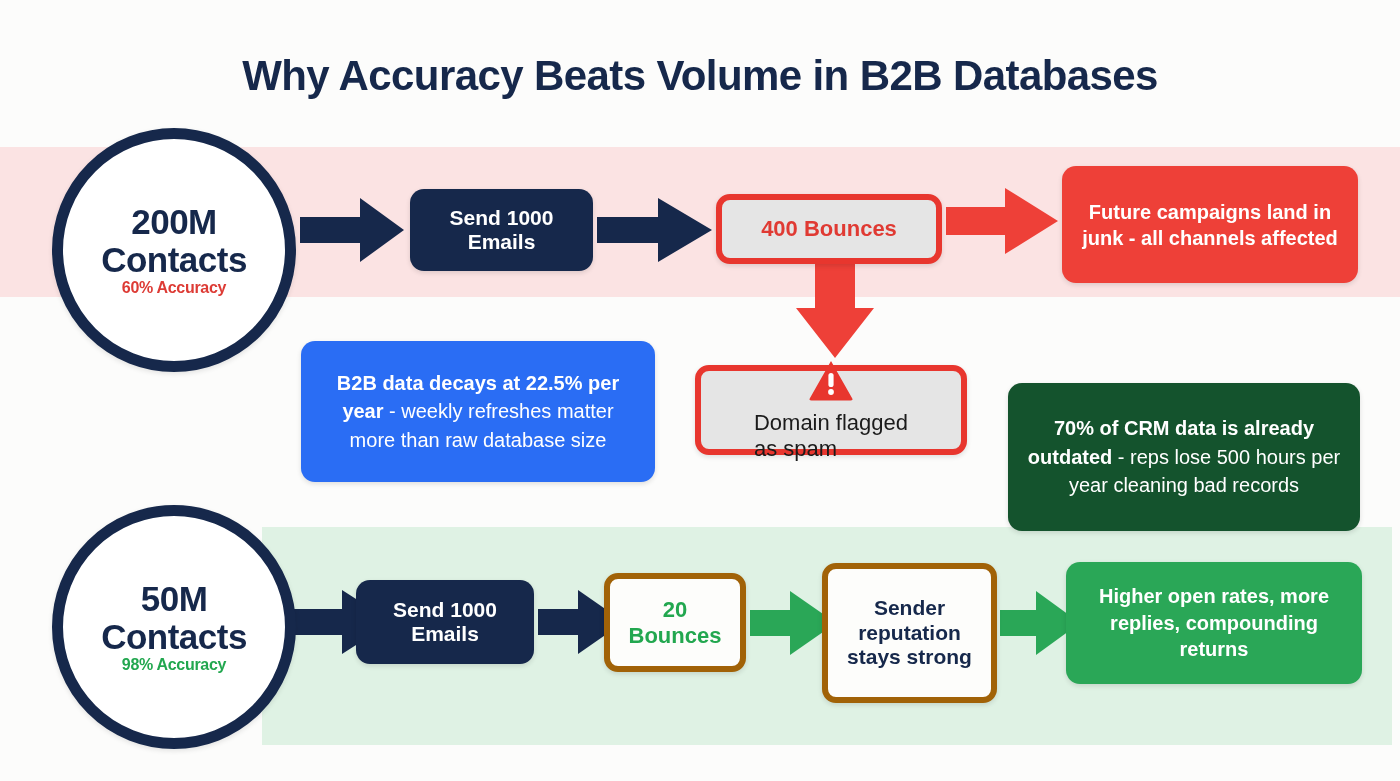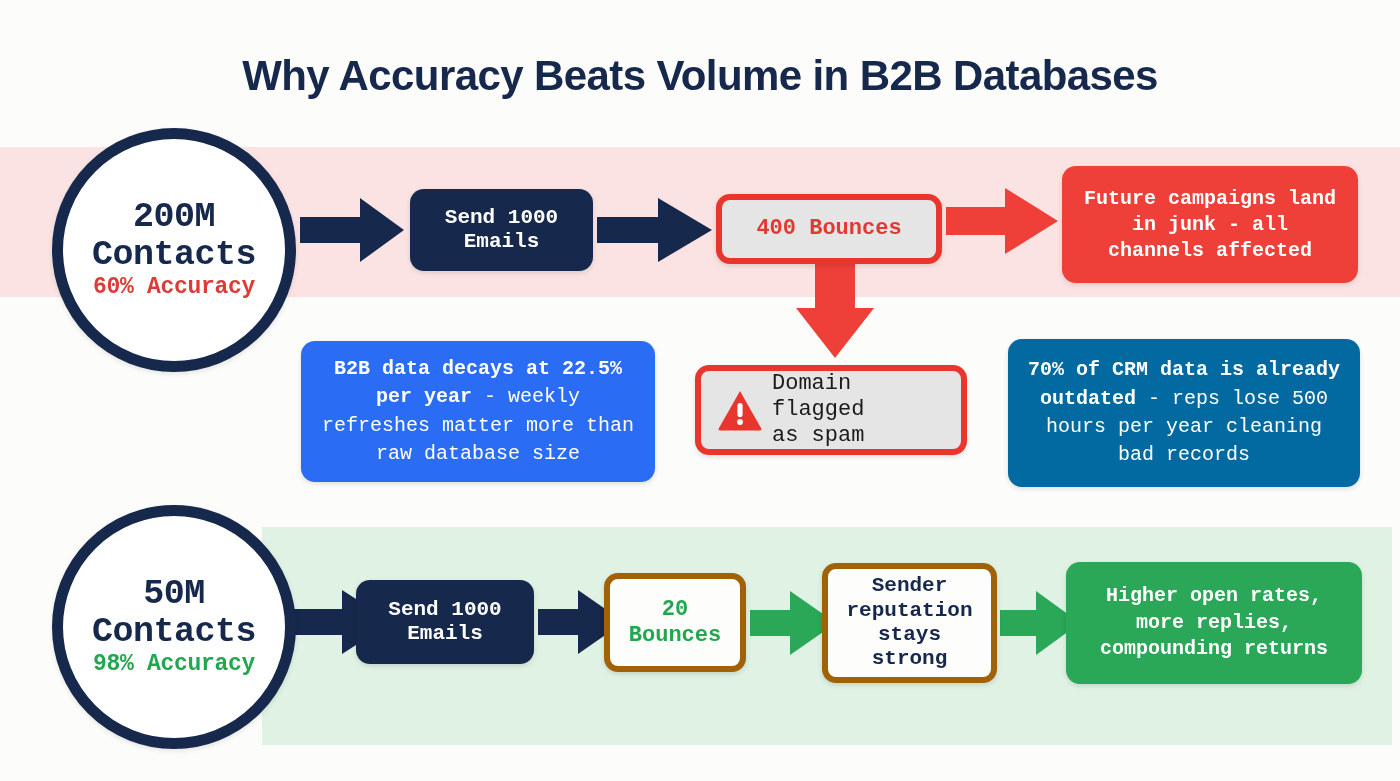--- a/index.html
+++ b/index.html
@@ -44,40 +44,39 @@
   
   .node {
     position: absolute;
     z-index: 3;
     box-sizing: border-box;
     display: flex;
     align-items: center;
     justify-content: center;
     text-align: center;
     line-height: 1.16;
-    font-family: Liberation Mono, monospace;
   }
 
   
   .circle {
     border-radius: 50%;
     background: #ffffff;
     border: 11px solid #16284b;
     flex-direction: column;
     box-shadow: 0 2px 5px rgba(0,0,0,0.10);
   }
   .circle .big {
     font-size: 35px;
     font-weight: bold;
     color: #16284b;
     letter-spacing: -0.5px;
     line-height: 1.08;
   }
   .circle .sub {
-    font-size: 23px;
+    font-size: 16px;
     font-weight: bold;
     margin-top: 0;
     letter-spacing: -0.3px;
   }
   .sub.bad  { color: #dd3b35; }
   .sub.good { color: #22a74f; }
 
   #circle-bad  { left: 52px;  top: 128px; width: 244px; height: 244px; }
   #circle-good { left: 52px;  top: 505px; width: 244px; height: 244px; }
 
@@ -117,30 +116,30 @@
 
   #box-send-bad   { left: 410px;  top: 189px;  width: 183px; height: 82px;  font-size: 21px; }
   #box-bounce-bad { left: 716px;  top: 194px;  width: 226px; height: 70px;  font-size: 22px; }
   #box-future     { left: 1062px; top: 166px;  width: 296px; height: 117px; font-size: 20px; line-height: 1.30; text-align: center;}
   #box-spam       { left: 695px;  top: 365px;  width: 272px; height: 90px;  font-size: 22px; }
   #box-decay      { left: 301px;  top: 341px;  width: 354px; height: 141px; font-size: 20px; line-height: 1.42;}
   #box-crm        { left: 1008px; top: 339px;  width: 352px; height: 148px; font-size: 20px; line-height: 1.42;}
 
   #box-send-good  { left: 356px;  top: 580px;  width: 178px; height: 84px;  font-size: 21px; }
   #box-bounce-good{ left: 604px;  top: 573px;  width: 142px; height: 99px;  font-size: 22px; }
-  #box-sender     { left: 822px;  top: 563px;  width: 175px; height: 120px; font-size: 21px; color:#16284b;}
+  #box-sender     { left: 822px;  top: 563px;  width: 175px; height: 140px; font-size: 21px; color:#16284b;}
   #box-higher     { left: 1066px; top: 562px;  width: 296px; height: 122px; font-size: 20px; line-height: 1.32;}
 
   
   .reg { font-weight: normal; }
 
   
   #box-spam {
     display: flex;
-    flex-direction: row;
+    flex-direction: column;
     align-items: center;
     justify-content: center;
     gap: 9px;
     color: #1b1b1b;
     font-weight: normal;
   }
   #box-spam .spam-text {
     text-align: left;
     line-height: 1.18;
     font-size: 22px;
@@ -247,21 +246,21 @@
       <div>as spam</div>
     </div>
   </div>
 
   <div class="node box" id="box-decay" style="background:#2a6df4;color:#ffffff;">
     <span>
       <b>B2B data decays at 22.5% per year</b><span class="reg"> - weekly refreshes matter more than raw database size</span>
     </span>
   </div>
 
-  <div class="node box" id="box-crm" style="background:#0369a1;color:#ffffff;">
+  <div class="node box" id="box-crm" style="background:#14532d;color:#ffffff;margin-top:44px;">
     <span>
       <b>70% of CRM data is already outdated</b><span class="reg"> - reps lose 500 hours per year cleaning bad records</span>
     </span>
   </div>
 
   <div class="node circle" id="circle-good">
     <div class="big">50M</div>
     <div class="big">Contacts</div>
     <div class="sub good">98% Accuracy</div>
   </div>

